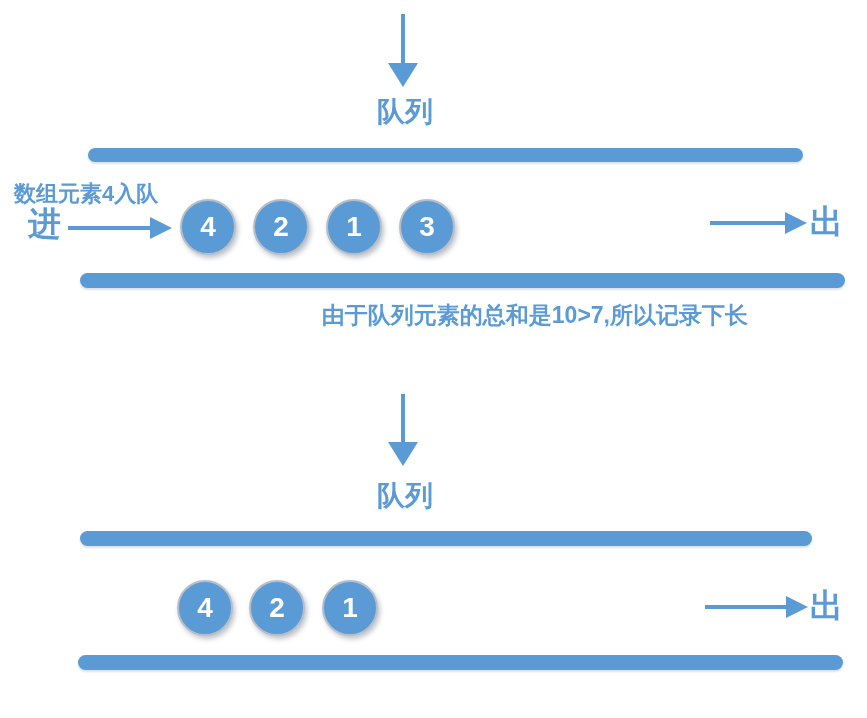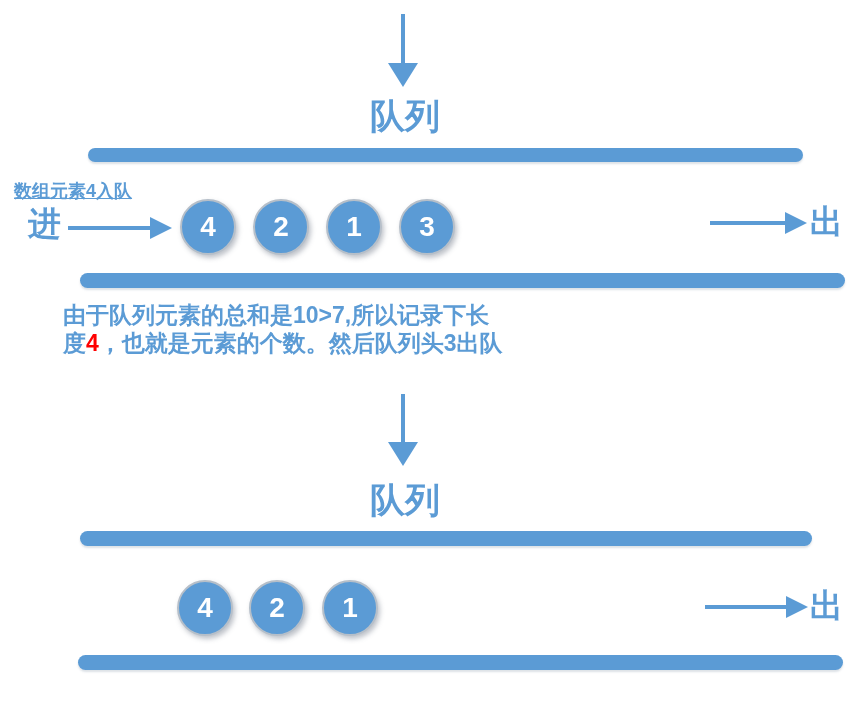--- a/index.html
+++ b/index.html
@@ -62,38 +62,37 @@
     width:0; height:0;
     border-top:11px solid transparent;
     border-bottom:11px solid transparent;
     border-left:22px solid var(--blue);
   }
 
   .title {
     position:absolute;
     width:200px; text-align:center;
     color:var(--blue);
-    font-size:35px; font-weight:bold;
+    font-size:28px; font-weight:bold;
   }
   .small-label {
     position:absolute;
     color:var(--blue);
-    font-size:18px; font-weight:bold;
+    font-size:22px; font-weight:bold;
     white-space:nowrap;
-    text-decoration:underline;
   }
   .big-label {
     position:absolute;
     color:var(--blue);
     font-size:33px; font-weight:bold;
     white-space:nowrap;
   }
   .caption {
     position:absolute;
-    text-align:left;
+    text-align:right;
     color:var(--blue);
     font-weight:bold;
   }
   .caption .red { color:var(--red); }
   .caption-1 { left:63px; width:685px; top:301px; font-size:23px; line-height:28px; }
   .caption-2 { left:35px; width:740px; top:682px; font-size:21px; line-height:25px; }
 </style>
 </head>
 <body>
 
@@ -136,23 +135,20 @@
   </div>
 
   <div class="big-label" style="left:810px; top:200px;">出</div>
 
   <div class="bar" style="left:80px; top:273px; width:765px;"></div>
 
   <div class="caption caption-1">
     <div>
       <span>由于队列元素的总和是10&gt;7,所以记录下长</span>
     </div>
-    <div>
-      <span>度</span><span class="red">4</span><span>，也就是元素的个数。然后队列头3出队</span>
-    </div>
   </div>
 
   <div class="v-arrow" style="left:388px; top:394px; height:72px;">
     <div class="shaft"></div>
     <div class="head"></div>
   </div>
 
   <div class="title" style="left:305px; top:477px;">队列</div>
 
   <div class="bar" style="left:80px; top:531px; width:732px;"></div>

